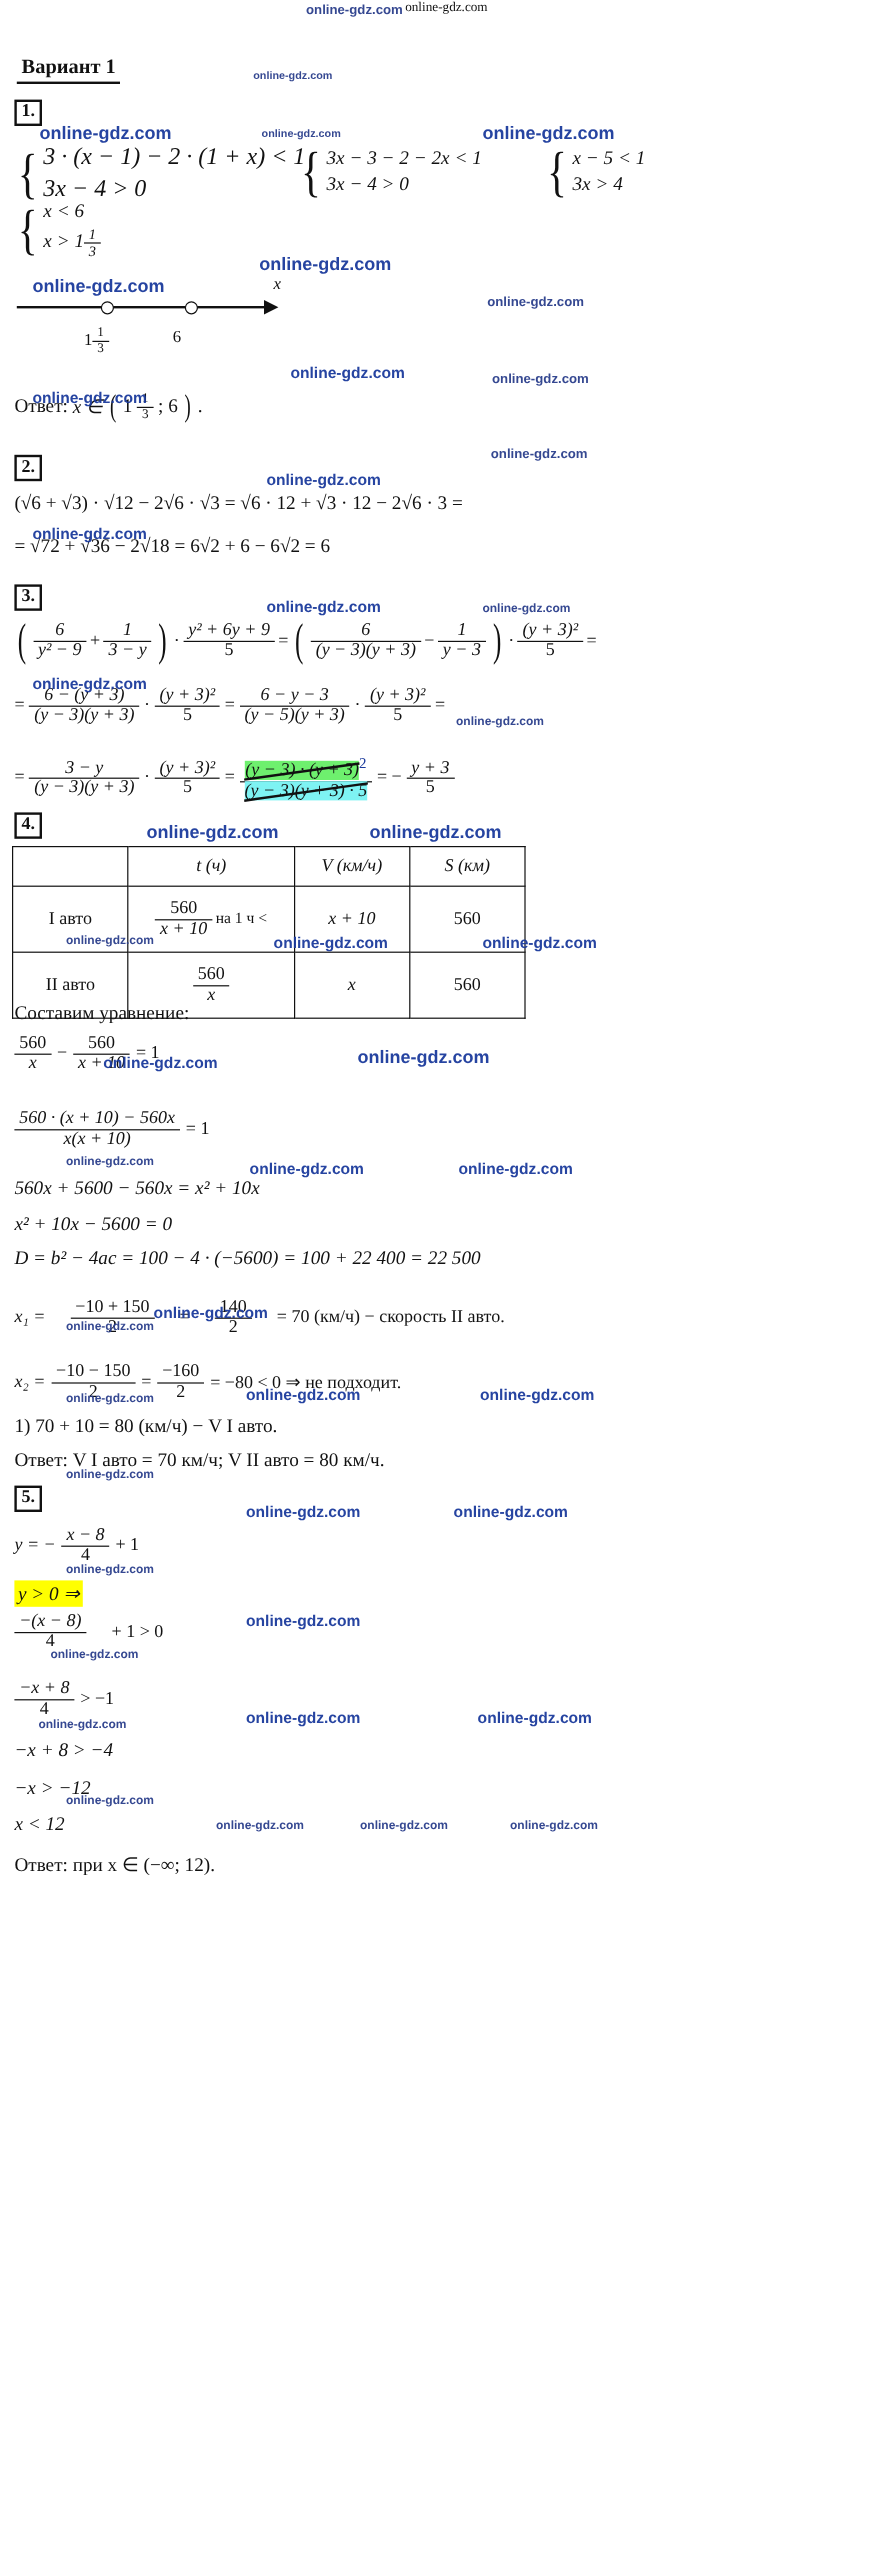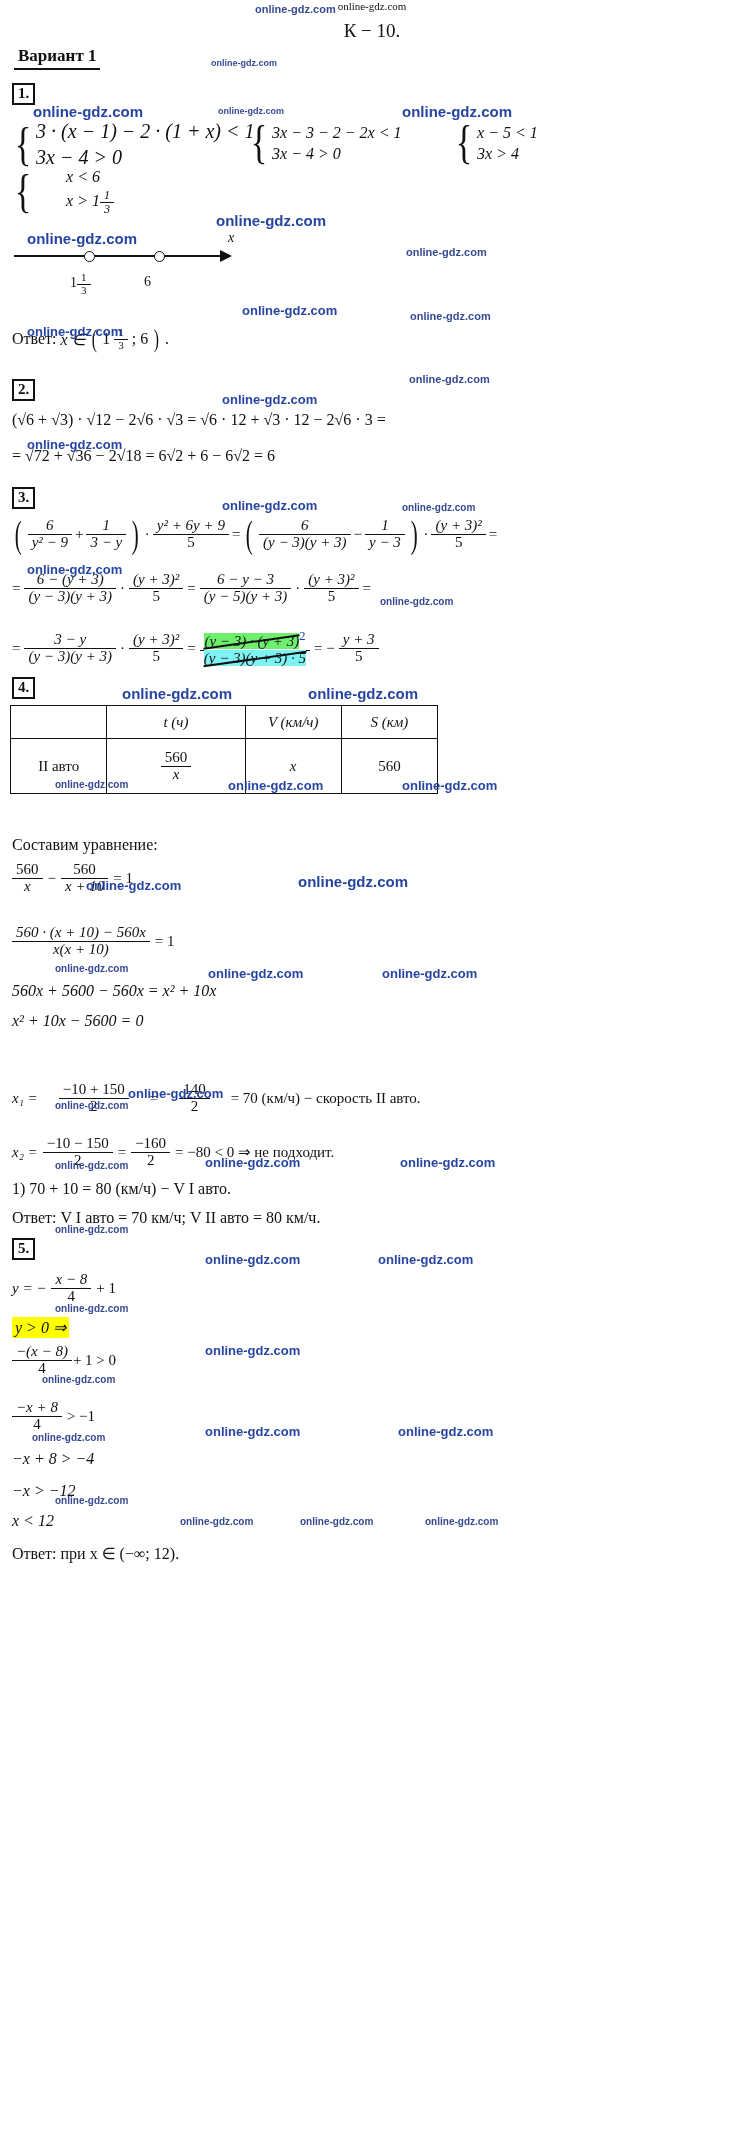--- a/index.html
+++ b/index.html
@@ -101,21 +101,20 @@
     content:"";position:absolute;left:-1px;right:-1px;top:50%;height:1.6px;background:#111;
     transform:rotate(-8deg);
   }
 </style>
 </head>
 <body>
 
 <div class="page">
 
   <div class="hdr" style="top:0px;font-size:11px;">online-gdz.com</div>
-  <div class="hdr" style="top:20px;font-size:19px;">К − 10.</div>
 
   <div class="variant">Вариант 1</div>
 
   <div class="numbox" style="left:12px;top:83px;">1.</div>
 
   <div class="sys" style="left:12px;top:120px;">
     <div class="brace">{</div>
     <div class="rows" style="font-size:20px;">
       <div class="it">3 · (x − 1) − 2 · (1 + x) &lt; 1</div>
       <div class="it">3x − 4 &gt; 0</div>
@@ -133,21 +132,21 @@
   <div class="sys" style="left:453px;top:120px;">
     <div class="brace">{</div>
     <div class="rows" style="font-size:16px;">
       <div class="it">x − 5 &lt; 1</div>
       <div class="it">3x &gt; 4</div>
     </div>
   </div>
 
   <div class="sys" style="left:12px;top:168px;">
     <div class="brace">{</div>
-    <div class="rows" style="font-size:16px;margin-left:30px;">
+    <div class="rows" style="font-size:16px;">
       <div class="it">x &lt; 6</div>
       <div class="it">
         <span>x &gt; 1</span><span class="frac" style="font-size:12px;"><span class="n">1</span><span class="d">3</span></span>
       </div>
     </div>
   </div>
 
   <div class="numline" style="left:14px;top:245px;width:220px;height:22px;">
     <div class="axis" style="width:208px;"></div>
     <div class="arrow" style="left:206px;"></div>
@@ -266,20 +265,28 @@
 
   <div class="numbox" style="left:12px;top:677px;">4.</div>
 
   <table class="tbl" style="left:10px;top:705px;width:428px;">
     <tbody>
         <tr>
       <td style="width:95px;height:24px;"></td>
       <td style="width:145px;" class="it">t (ч)</td>
       <td style="width:95px;margin-left:19px;" class="it">V (км/ч)</td>
       <td style="width:95px;" class="it">S (км)</td>
+    </tr>
+    <tr>
+      <td style="height:46px;">I авто</td>
+      <td>
+        <span class="frac" style="font-size:15px;"><span class="n">560</span><span class="d it">x + 10</span></span><span style="font-size:13px;margin-left:3px;">на 1 ч &lt;</span>
+      </td>
+      <td class="it">x + 10</td>
+      <td>560</td>
     </tr>
     <tr>
       <td style="height:46px;">II авто</td>
       <td>
         <span class="frac" style="font-size:15px;"><span class="n">560</span><span class="d it">x</span></span>
       </td>
       <td class="it">x</td>
       <td>560</td>
     </tr>
   </tbody>
@@ -303,20 +310,21 @@
   <div class="math" style="left:12px;top:925px;font-size:15px;display:flex;align-items:center;gap:5px;">
     <span class="frac">
         <span class="n it">560 · (x + 10) − 560x</span>
         <span class="d it">x(x + 10)</span>
       </span>
     <span>= 1</span>
   </div>
 
   <div class="math it" style="left:12px;top:982px;font-size:16px;">560x + 5600 − 560x = x² + 10x</div>
   <div class="math it" style="left:12px;top:1012px;font-size:16px;">x² + 10x − 5600 = 0</div>
+  <div class="math it" style="left:12px;top:1040px;font-size:16px;">D = b² − 4ac = 100 − 4 · (−5600) = 100 + 22 400 = 22 500</div>
 
   <div class="math" style="left:12px;top:1082px;font-size:15px;display:flex;align-items:center;gap:21px;">
     <span class="it">x₁ =</span>
     <span class="frac">
         <span class="n">−10 + 150</span>
         <span class="d">2</span>
       </span>
     <span>=</span>
     <span class="frac">
         <span class="n">140</span>
@@ -348,21 +356,21 @@
     <span class="it">y = −</span>
     <span class="frac">
         <span class="n it">x − 8</span>
         <span class="d">4</span>
       </span>
     <span>+ 1</span>
   </div>
 
   <div class="math it hl-yellow" style="left:12px;top:1317px;font-size:16px;padding:1px 3px;font-style:italic;">y &gt; 0 ⇒</div>
 
-  <div class="math" style="left:12px;top:1344px;font-size:15px;display:flex;align-items:center;gap:1px;">
+  <div class="math" style="left:12px;top:1344px;font-size:15px;display:flex;align-items:center;gap:21px;">
     <span class="frac">
         <span class="n it">−(x − 8)</span>
         <span class="d">4</span>
       </span>
     <span>+ 1 &gt; 0</span>
   </div>
 
   <div class="math" style="left:12px;top:1400px;font-size:15px;display:flex;align-items:center;gap:5px;">
     <span class="frac">
         <span class="n it">−x + 8</span>

